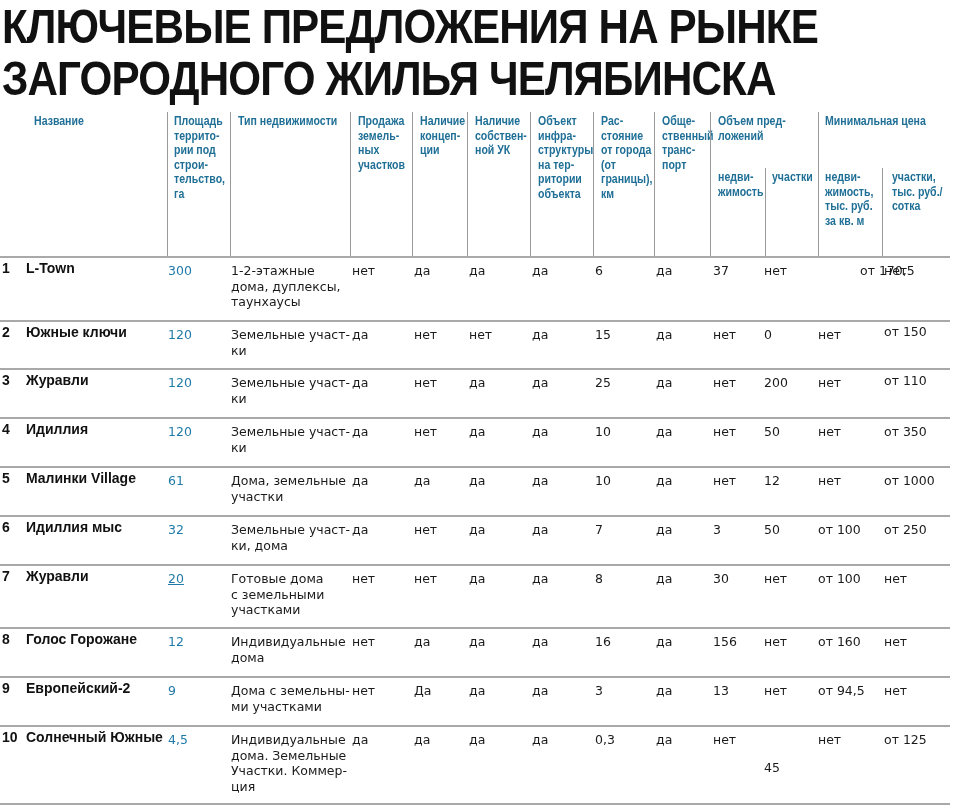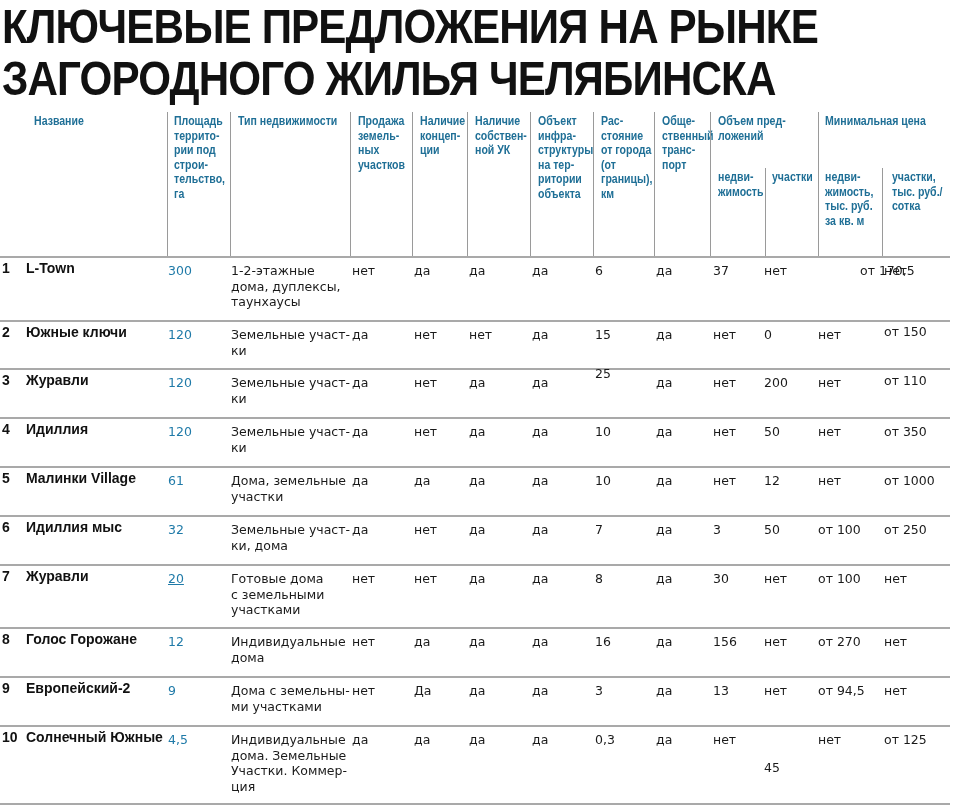--- a/index.html
+++ b/index.html
@@ -100,21 +100,21 @@
     <div class="cell" style="left: 818px; top: 327px;">нет</div>
     <div class="cell" style="left: 884px; top: 311px; margin-top: 13px;">от 150</div>
     <div class="cell num" style="left: 2px; top: 373px;">3</div>
     <div class="cell name" style="left: 26px; top: 373px;">Журавли</div>
     <div class="cell area" style="left: 168px; top: 375px;">120</div>
     <div class="cell" style="left: 231px; top: 375px;">Земельные участ-<br>ки</div>
     <div class="cell" style="left: 352px; top: 375px;">да</div>
     <div class="cell" style="left: 414px; top: 375px;">нет</div>
     <div class="cell" style="left: 469px; top: 375px;">да</div>
     <div class="cell" style="left: 532px; top: 375px;">да</div>
-    <div class="cell" style="left: 595px; top: 366px;">25</div>
+    <div class="cell" style="left: 595px; top: 375px;">25</div>
     <div class="cell" style="left: 656px; top: 375px;">да</div>
     <div class="cell" style="left: 713px; top: 375px;">нет</div>
     <div class="cell" style="left: 764px; top: 375px;">200</div>
     <div class="cell" style="left: 818px; top: 375px;">нет</div>
     <div class="cell" style="left: 884px; top: 373px;">от 110</div>
     <div class="cell num" style="left: 2px; top: 422px;">4</div>
     <div class="cell name" style="left: 26px; top: 422px;">Идиллия</div>
     <div class="cell area" style="left: 168px; top: 424px;">120</div>
     <div class="cell" style="left: 231px; top: 424px;">Земельные участ-<br>ки</div>
     <div class="cell" style="left: 352px; top: 424px;">да</div>
@@ -174,21 +174,21 @@
     <div class="cell area" style="left: 168px; top: 634px;">12</div>
     <div class="cell" style="left: 231px; top: 634px;">Индивидуальные<br>дома</div>
     <div class="cell" style="left: 352px; top: 634px;">нет</div>
     <div class="cell" style="left: 414px; top: 634px;">да</div>
     <div class="cell" style="left: 469px; top: 634px;">да</div>
     <div class="cell" style="left: 532px; top: 634px;">да</div>
     <div class="cell" style="left: 595px; top: 634px;">16</div>
     <div class="cell" style="left: 656px; top: 634px;">да</div>
     <div class="cell" style="left: 713px; top: 634px;">156</div>
     <div class="cell" style="left: 764px; top: 634px;">нет</div>
-    <div class="cell" style="left: 818px; top: 634px;">от 270</div>
+    <div class="cell" style="left: 818px; top: 634px;">от 160</div>
     <div class="cell" style="left: 884px; top: 634px;">нет</div>
     <div class="cell num" style="left: 2px; top: 681px;">9</div>
     <div class="cell name" style="left: 26px; top: 681px;">Европейский-2</div>
     <div class="cell area" style="left: 168px; top: 683px;">9</div>
     <div class="cell" style="left: 231px; top: 683px;">Дома с земельны-<br>ми участками</div>
     <div class="cell" style="left: 352px; top: 683px;">нет</div>
     <div class="cell" style="left: 414px; top: 683px;">Да</div>
     <div class="cell" style="left: 469px; top: 683px;">да</div>
     <div class="cell" style="left: 532px; top: 683px;">да</div>
     <div class="cell" style="left: 595px; top: 683px;">3</div>

